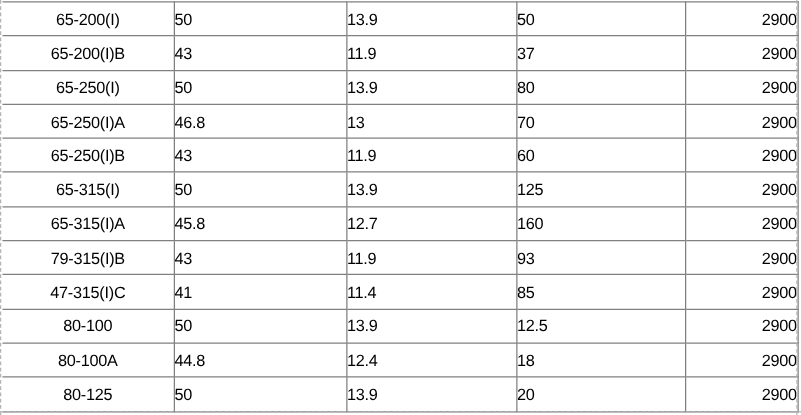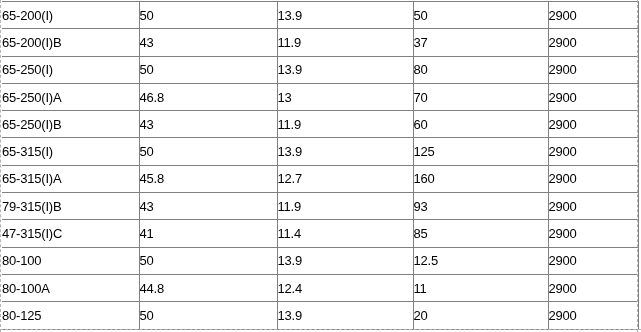--- a/index.html
+++ b/index.html
@@ -85,27 +85,28 @@
 
   
   col.c-model  { width: 137px; }
   col.c-flow   { width: 138px; }
   col.c-head   { width: 136px; }
   col.c-power  { width: 135px; }
   col.c-speed  { width: 90px;  }
 
   
   td.align-left {
-    text-align: left;
+    text-align: center;
     padding-left: 3px;
   }
   td.align-center {
     text-align: left;
   }
   td.align-right {
+    text-align: right;
     padding-right: 12px;
     border-right: none;
   }
 
   
   tr.row-clipped td {
     border-bottom: none;
   }
 </style>
 </head>
@@ -193,21 +194,21 @@
           <td class="align-left">80-100</td>
           <td class="align-center">50</td>
           <td class="align-center">13.9</td>
           <td class="align-center">12.5</td>
           <td class="align-right">2900</td>
         </tr>
         <tr>
           <td class="align-left">80-100A</td>
           <td class="align-center">44.8</td>
           <td class="align-center">12.4</td>
-          <td class="align-center">11</td>
+          <td class="align-center">18</td>
           <td class="align-right">2900</td>
         </tr>
         <tr class="row-clipped">
           <td class="align-left">80-125</td>
           <td class="align-center">50</td>
           <td class="align-center">13.9</td>
           <td class="align-center">20</td>
           <td class="align-right">2900</td>
         </tr>
       </tbody>

